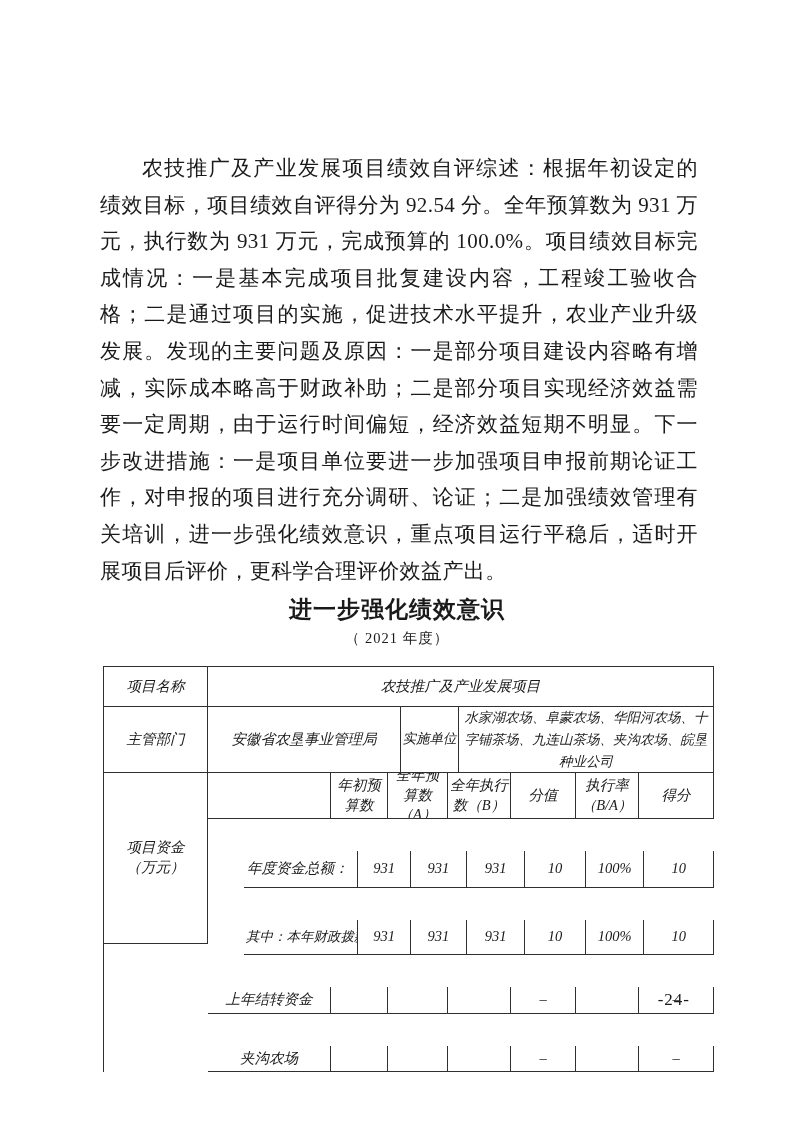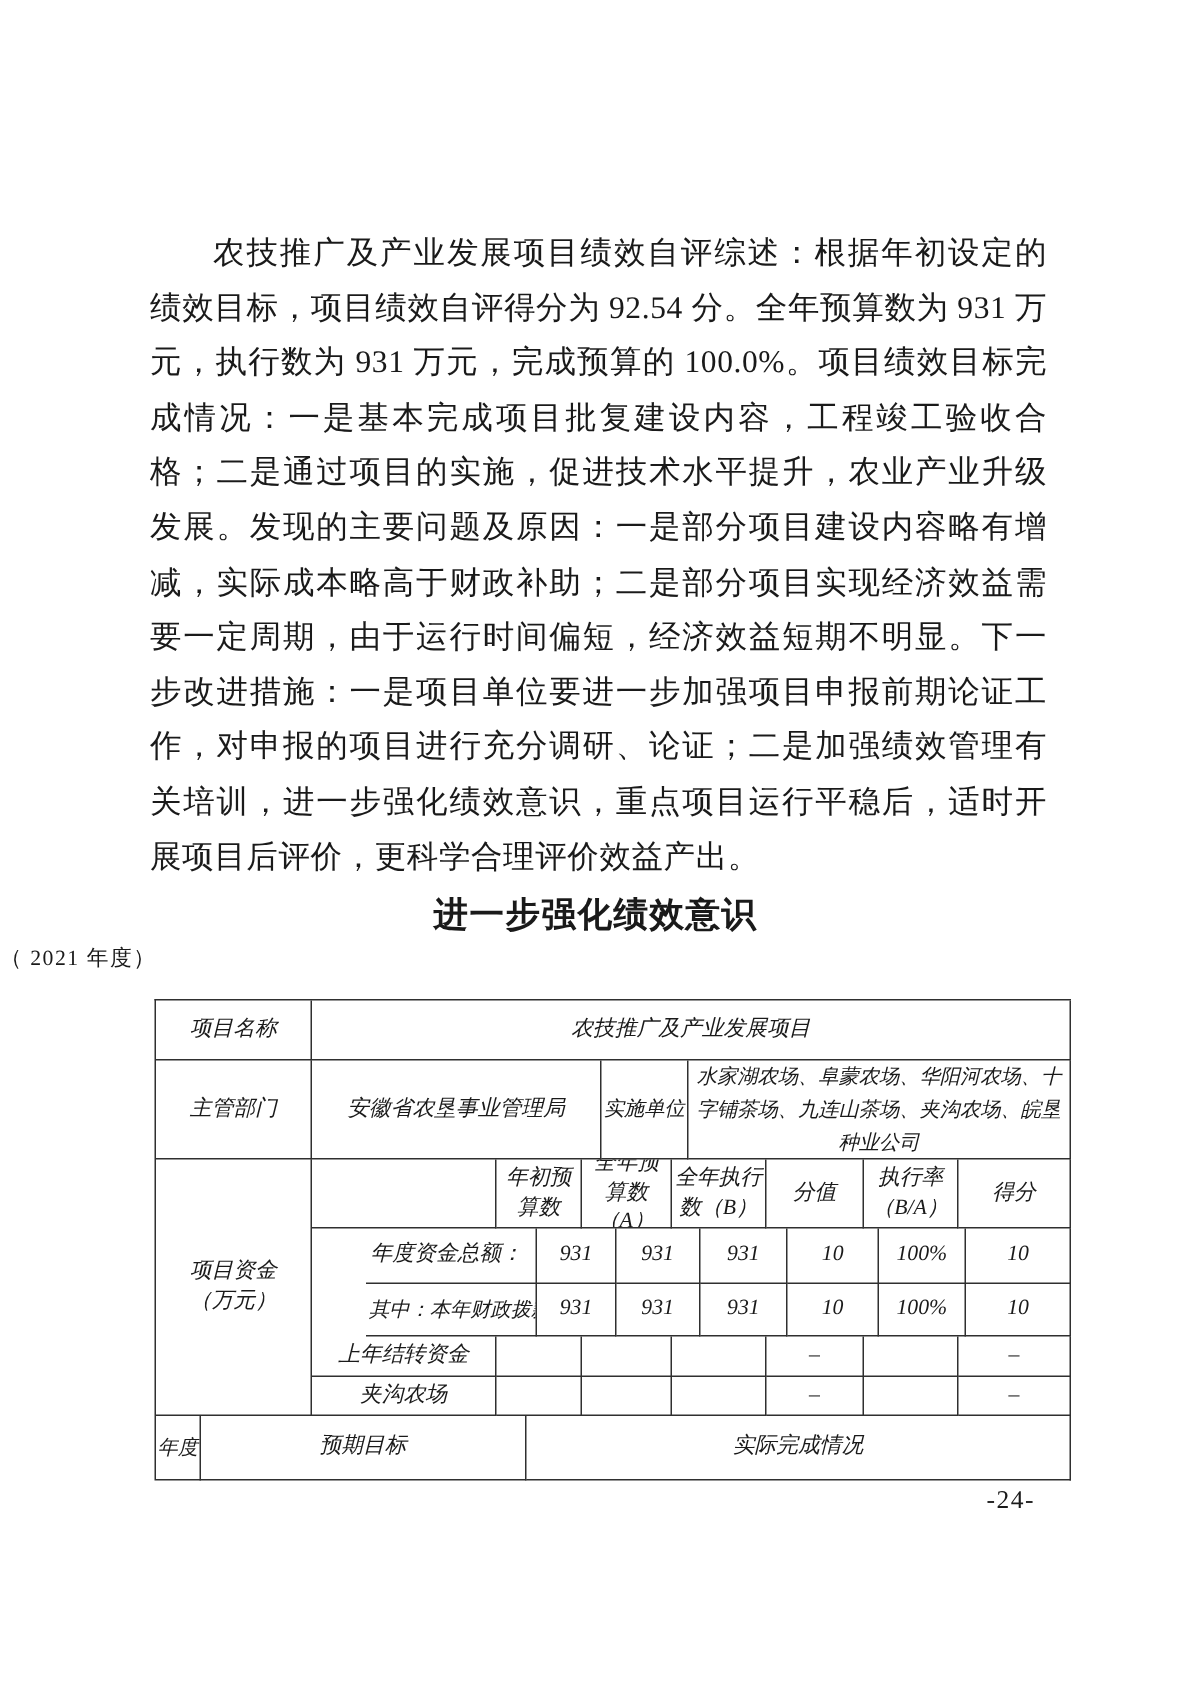--- a/index.html
+++ b/index.html
@@ -14,39 +14,39 @@
     font-size:21px; line-height:36.6px; letter-spacing:0.4px;
     text-align:justify; text-indent:2em; white-space:pre-wrap;
   }
   .tbl-title {
     position:absolute; left:0; top:594px; width:100%;
     text-align:center; font-family:"Liberation Sans","DejaVu Sans",sans-serif;
     font-weight:bold; font-size:23px; letter-spacing:1px;
   }
   .tbl-subtitle {
     position:absolute; left:0; top:629px; width:100%;
-    font-size:14.5px; letter-spacing:1px;
+    text-align:center; font-size:14.5px; letter-spacing:1px;
   }
   .tbl {
     position:absolute; left:103px; top:666px; width:610px;
     border-top:1.5px solid #2f2f2f; border-left:1.5px solid #2f2f2f;
     font-size:14.5px; line-height:1.35;font-style:italic;
   }
   .row { display:flex; }
   .cell {
     box-sizing:border-box;
     border-right:1.5px solid #2f2f2f; border-bottom:1.5px solid #2f2f2f;
     display:flex; align-items:center; justify-content:center;
     text-align:center; white-space:pre-line; overflow:hidden;
     padding:1px 2px;
   }
   .cell.left { justify-content:flex-start; text-align:left; padding-left:3px;margin-left:36px; }
   .cell.small { font-size:13.5px; }
   .cell.nowrap { white-space:nowrap; }
-  .colblock { display:flex; flex-direction:column; }
+  .colblock { display:flex; flex-direction:column;gap:32px; }
   .page-number {
     position:absolute; top:990px; right:104px;
     font-size:17px; letter-spacing:1px;
     font-family:Liberation Serif, serif;
   }
 </style>
 </head>
 <body>
 
 <div class="page">
@@ -125,23 +125,18 @@
           <div class="cell" style="width:60px"></div>
           <div class="cell" style="width:63px"></div>
           <div class="cell" style="width:65px">–</div>
           <div class="cell" style="width:63px"></div>
           <div class="cell" style="width:75px">–</div>
         </div>
 
       </div>
     </div>
 
-    <div class="row" style="height:43px">
-      <div class="cell small nowrap" style="width:30px; padding:1px 0">年度</div>
-      <div class="cell" style="width:217px">预期目标</div>
-      <div class="cell" style="width:363px">实际完成情况</div>
-    </div>
 
   </div>
 
   <div class="page-number">-24-</div>
 
 </div>
 
 </body></html>

